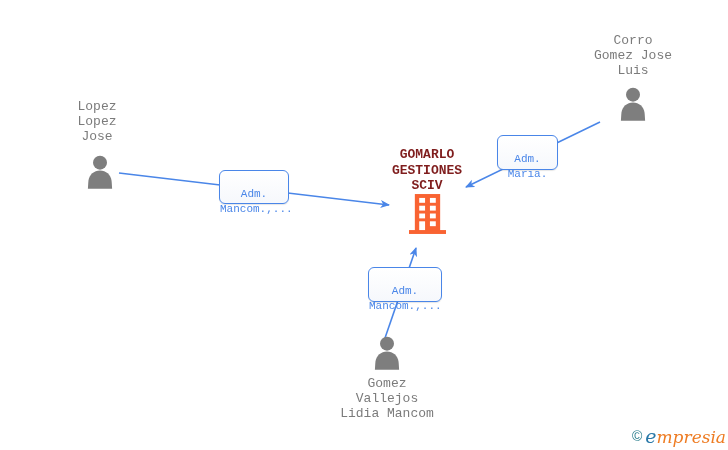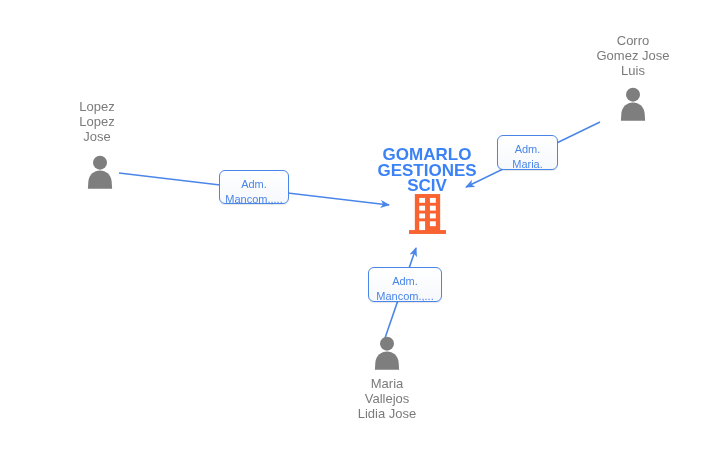--- a/index.html
+++ b/index.html
@@ -24,27 +24,27 @@
   }
   .plabel {
     position: absolute;
     transform: translateX(-50%);
     text-align: center;
     color: #7b7b7b;
     font-size: 13px;
     line-height: 15px;
     white-space: nowrap;
   }
-  .plabel span, .clabel span, .edge-label span { display: block; }
+  .plabel span, .clabel span, .edge-label span { display: block; font-family: Liberation Mono, monospace; }
   .clabel {
     position: absolute;
     transform: translateX(-50%);
     text-align: center;
-    color: #3b82f6;
-    font-size: 17px;
+    color: #7f1d1d;
+    font-size: 13px;
     font-weight: bold;
     line-height: 15.5px;
     white-space: nowrap;
   }
   .picon {
     position: absolute;
   }
   .building {
     position: absolute;
   }
@@ -52,21 +52,21 @@
     position: absolute;
     box-sizing: border-box;
     border: 1.5px solid #4a86e8;
     border-radius: 6px;
     background: linear-gradient(180deg, #ffffff 0%, #f6f8fc 100%);
     box-shadow: 0 1px 1px rgba(0,0,0,0.10);
     color: #4a86e8;
     font-size: 11px;
     line-height: 15px;
     text-align: center;
-    padding-top: 6px;
+    padding-top: 16px;
     cursor: pointer;
   }
   .brand {
     position: absolute;
     right: 2px;
     bottom: 3px;
     white-space: nowrap;
     cursor: pointer;
   }
   .brand .brand-c {
@@ -128,23 +128,23 @@
       <path d="M15 16.5 C8.5 16.5 3.6 21 2.6 27.5 L2 36 L28 36 L27.4 27.5 C26.4 21 21.5 16.5 15 16.5 Z" fill="#7e7e7e"></path>
     </svg>
   </div>
 
   <div>
     <svg class="picon" style="left:373px; top:336px;" width="28" height="34" viewBox="0 0 30 36">
       <circle cx="15" cy="8" r="7.5" fill="#7e7e7e"></circle>
       <path d="M15 16.5 C8.5 16.5 3.6 21 2.6 27.5 L2 36 L28 36 L27.4 27.5 C26.4 21 21.5 16.5 15 16.5 Z" fill="#7e7e7e"></path>
     </svg>
     <div class="plabel" style="left:387px; top:376px;">
-      <span>Maria</span>
+      <span>Gomez</span>
       <span>Vallejos</span>
-      <span>Lidia Jose</span>
+      <span>Lidia Mancom</span>
     </div>
   </div>
 
   <div>
     <div class="clabel" style="left:427px; top:147px;">
       <span>GOMARLO</span>
       <span>GESTIONES</span>
       <span>SCIV</span>
     </div>
     <svg class="building" style="left:409px; top:194px;" width="37" height="40" viewBox="0 0 38 41">
@@ -167,14 +167,17 @@
   </div>
   <div class="edge-label" style="left:497px; top:135px; width:61px; height:35px;">
     <span>Adm.</span>
     <span>Maria.</span>
   </div>
   <div class="edge-label" style="left:368px; top:267px; width:74px; height:35px;">
     <span>Adm.</span>
     <span>Mancom.,...</span>
   </div>
 
+  <div class="brand">
+    <span class="brand-c">©</span><span class="brand-e">e</span><span class="brand-rest">mpresia</span>
+  </div>
 
 </div>
 
 </body></html>

